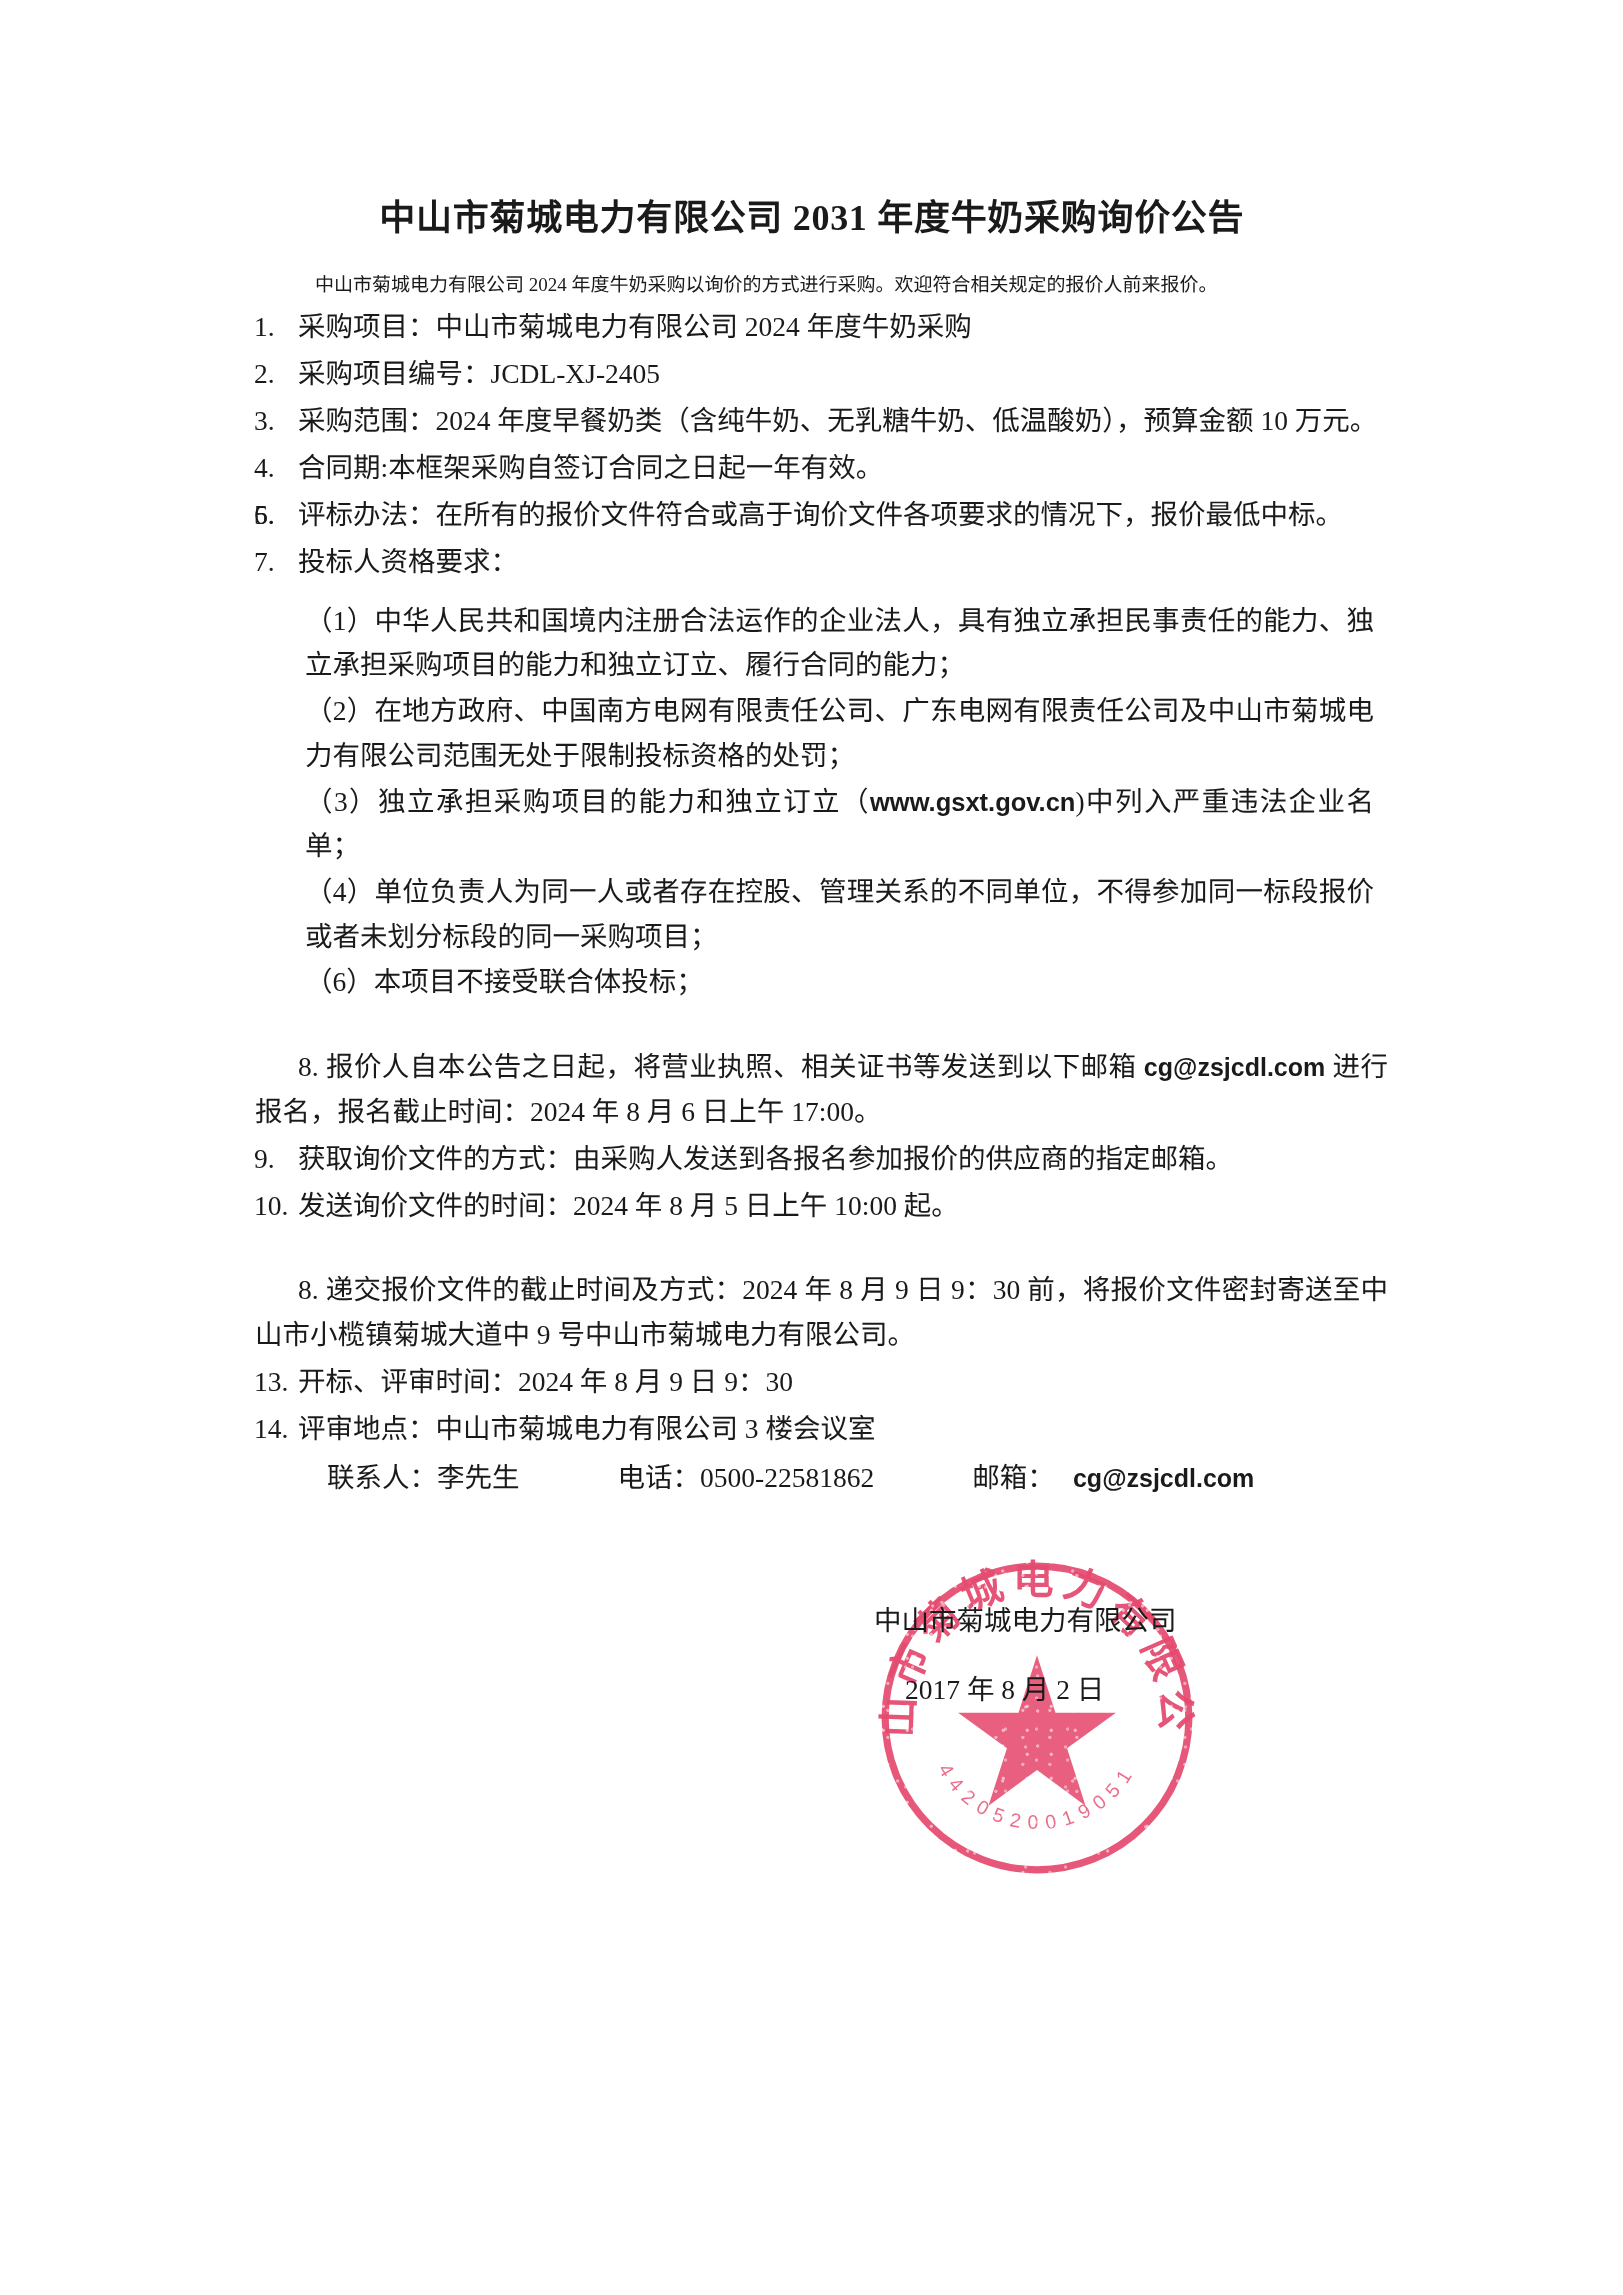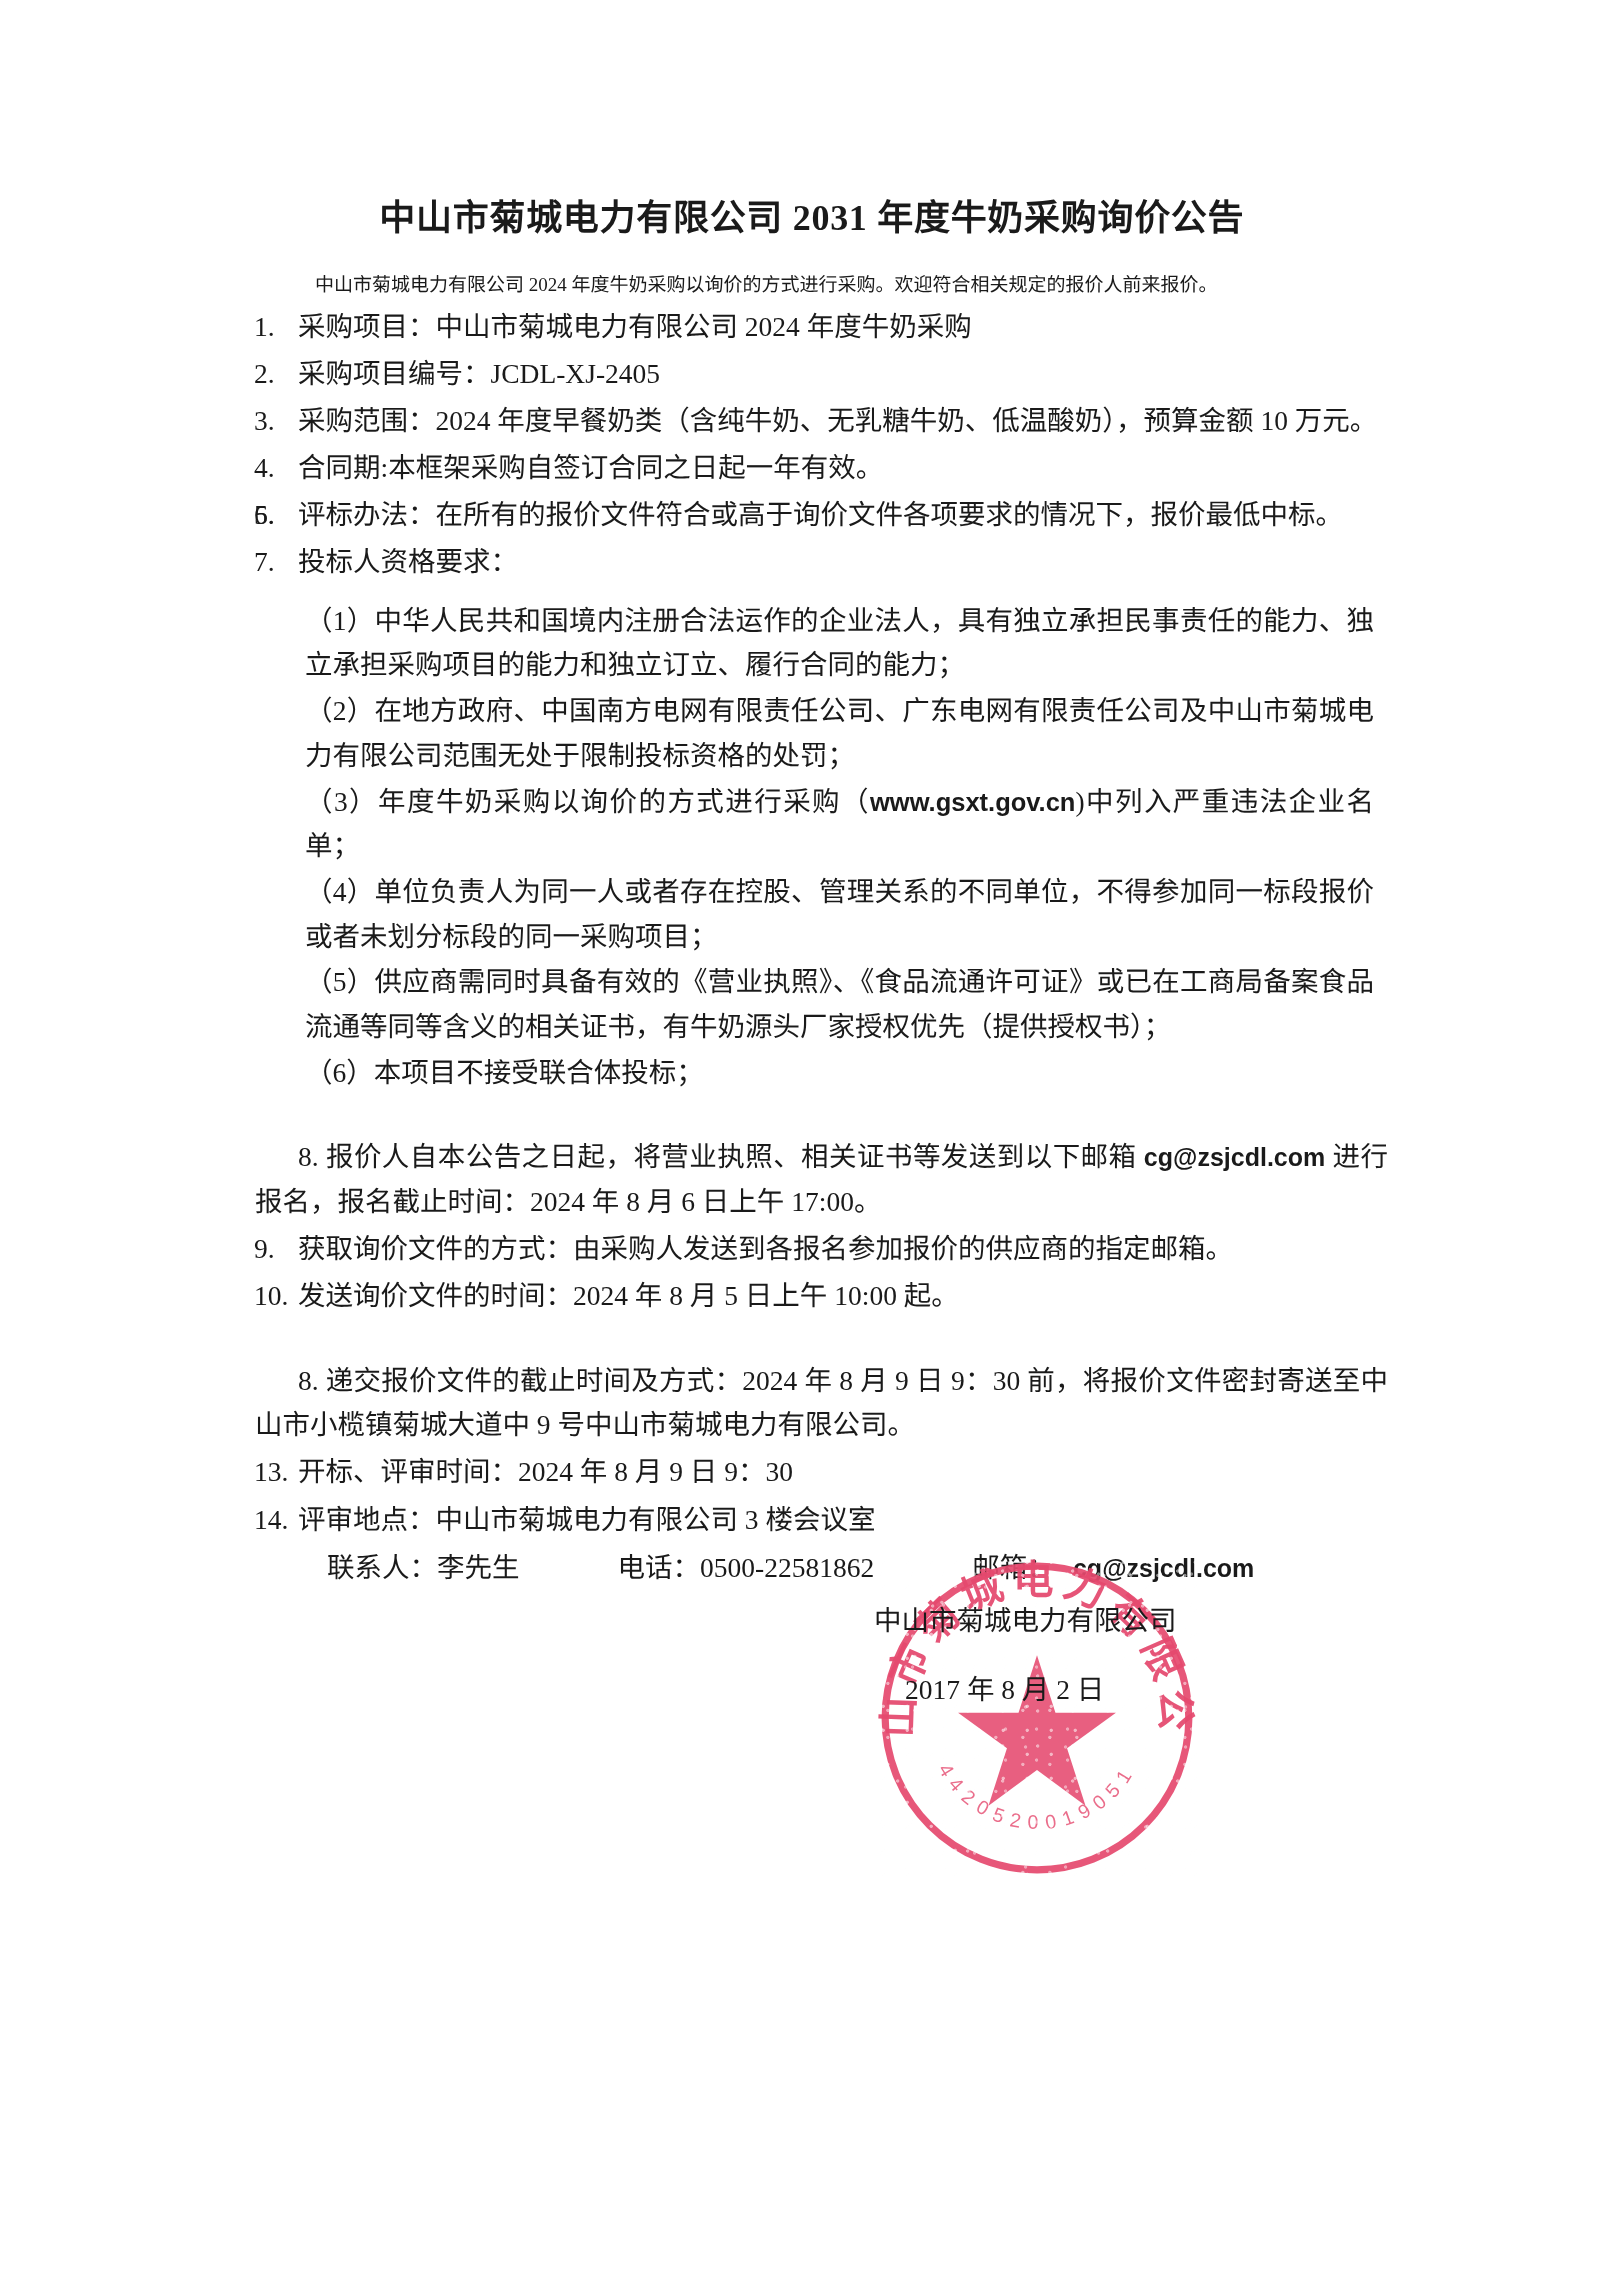--- a/index.html
+++ b/index.html
@@ -191,27 +191,24 @@
     </ol>
 
     <ol class="sub-list">
       <li class="sub-item">
         <span>（1）</span><span>中华人民共和国境内注册合法运作的企业法人，具有独立承担民事责任的能力、独立承担采购项目的能力和独立订立、履行合同的能力；</span>
       </li>
       <li class="sub-item">
         <span>（2）</span><span>在地方政府、中国南方电网有限责任公司、广东电网有限责任公司及中山市菊城电力有限公司范围无处于限制投标资格的处罚；</span>
       </li>
       <li class="sub-item">
-        <span>（3）</span><span>年度牛奶采购以询价的方式进行采购（</span><span class="lat">www.gsxt.gov.cn</span><span>)中列入严重违法企业名单；</span>
+        <span>（3）</span><span>独立承担采购项目的能力和独立订立（</span><span class="lat">www.gsxt.gov.cn</span><span>)中列入严重违法企业名单；</span>
       </li>
       <li class="sub-item">
         <span>（4）</span><span>单位负责人为同一人或者存在控股、管理关系的不同单位，不得参加同一标段报价或者未划分标段的同一采购项目；</span>
-      </li>
-      <li class="sub-item">
-        <span>（5）</span><span>供应商需同时具备有效的《营业执照》、《食品流通许可证》或已在工商局备案食品流通等同等含义的相关证书，有牛奶源头厂家授权优先（提供授权书）；</span>
       </li>
       <li class="sub-item">
         <span>（6）</span><span>本项目不接受联合体投标；</span>
       </li>
     </ol>
 
     <ol class="num-list">
       <li class="num-item flush">
         <span>8.</span>
         <span>报价人自本公告之日起，将营业执照、相关证书等发送到以下邮箱 </span><span class="mono-mail">cg@zsjcdl.com</span><span> 进行报名，报名截止时间：2024 年 8 月 6 日上午 17:00。</span>

